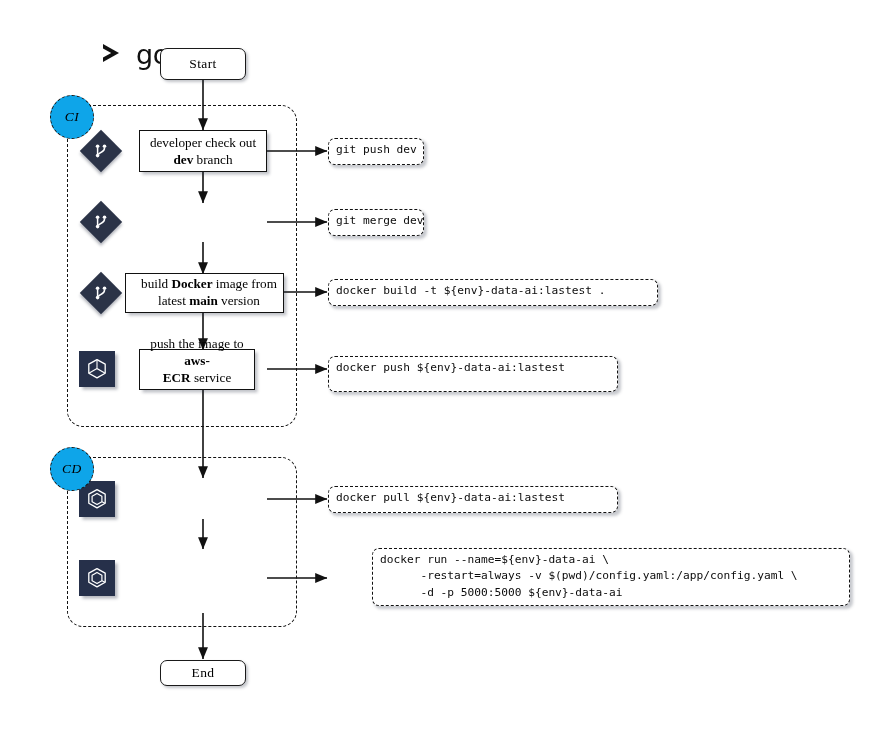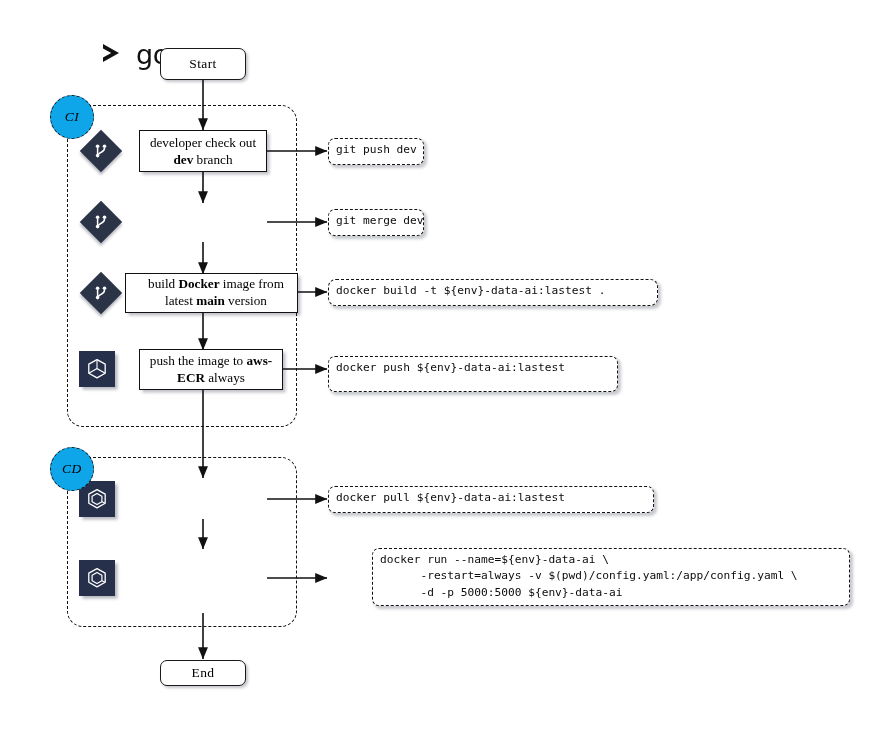--- a/index.html
+++ b/index.html
@@ -222,47 +222,47 @@
       <path d="M12 6.4 L16.9 9.2 L16.9 14.7 L12 17.5 L7.1 14.7 L7.1 9.2 Z" fill="none" stroke="#fff" stroke-width="1.2" stroke-linejoin="round"></path>
       <path d="M16.9 14.7 L20.2 16.3" fill="none" stroke="#fff" stroke-width="1.1"></path>
     </svg>
   </div>
 
   <div class="step node" style="left:139px;top:130px;width:128px;height:42px;">
     <div><span>developer check out</span><br><b>dev</b><span> branch</span></div>
   </div>
 
 
-  <div class="step node" style="left:125px;top:273px;width:173px;height:40px;padding-left:15px;">
+  <div class="step node" style="left:125px;top:273px;width:159px;height:40px;padding-left:15px;">
     <div><span>build </span><b>Docker</b><span> image from</span><br><span>latest </span><b>main</b><span> version</span></div>
   </div>
 
-  <div class="step node" style="left:139px;top:349px;width:144px;height:41px;">
-    <div><span>push the image to </span><b>aws-</b><br><b>ECR</b><span> always</span></div>
+  <div class="step node" style="left:139px;top:349px;width:116px;height:41px;">
+    <div><span>push the image to </span><b>aws-</b><br><b>ECR</b><span> service</span></div>
   </div>
 
 
 
   <div class="cmd node" style="left:328px;top:138px;width:96px;height:27px;">
     <span>git push dev</span>
   </div>
 
   <div class="cmd node" style="left:328px;top:209px;width:96px;height:27px;">
     <span>git merge dev</span>
   </div>
 
-  <div class="cmd node" style="left:328px;top:279px;width:330px;height:27px;border-radius:8px;">
+  <div class="cmd node" style="left:328px;top:279px;width:330px;height:27px;">
     <span>docker build -t ${env}-data-ai:lastest .</span>
   </div>
 
   <div class="cmd node" style="left:328px;top:356px;width:290px;height:36px;">
     <span>docker push ${env}-data-ai:lastest</span>
   </div>
 
-  <div class="cmd node" style="left:328px;top:486px;width:326px;height:27px;">
+  <div class="cmd node" style="left:328px;top:486px;width:290px;height:27px;">
     <span>docker pull ${env}-data-ai:lastest</span>
   </div>
 
   <div class="cmd node" style="left:328px;top:548px;width:478px;height:58px;margin-left:44px;">
     <span>docker run --name=${env}-data-ai \
       -restart=always -v $(pwd)/config.yaml:/app/config.yaml \
       -d -p 5000:5000 ${env}-data-ai</span>
   </div>
 
 </div>

